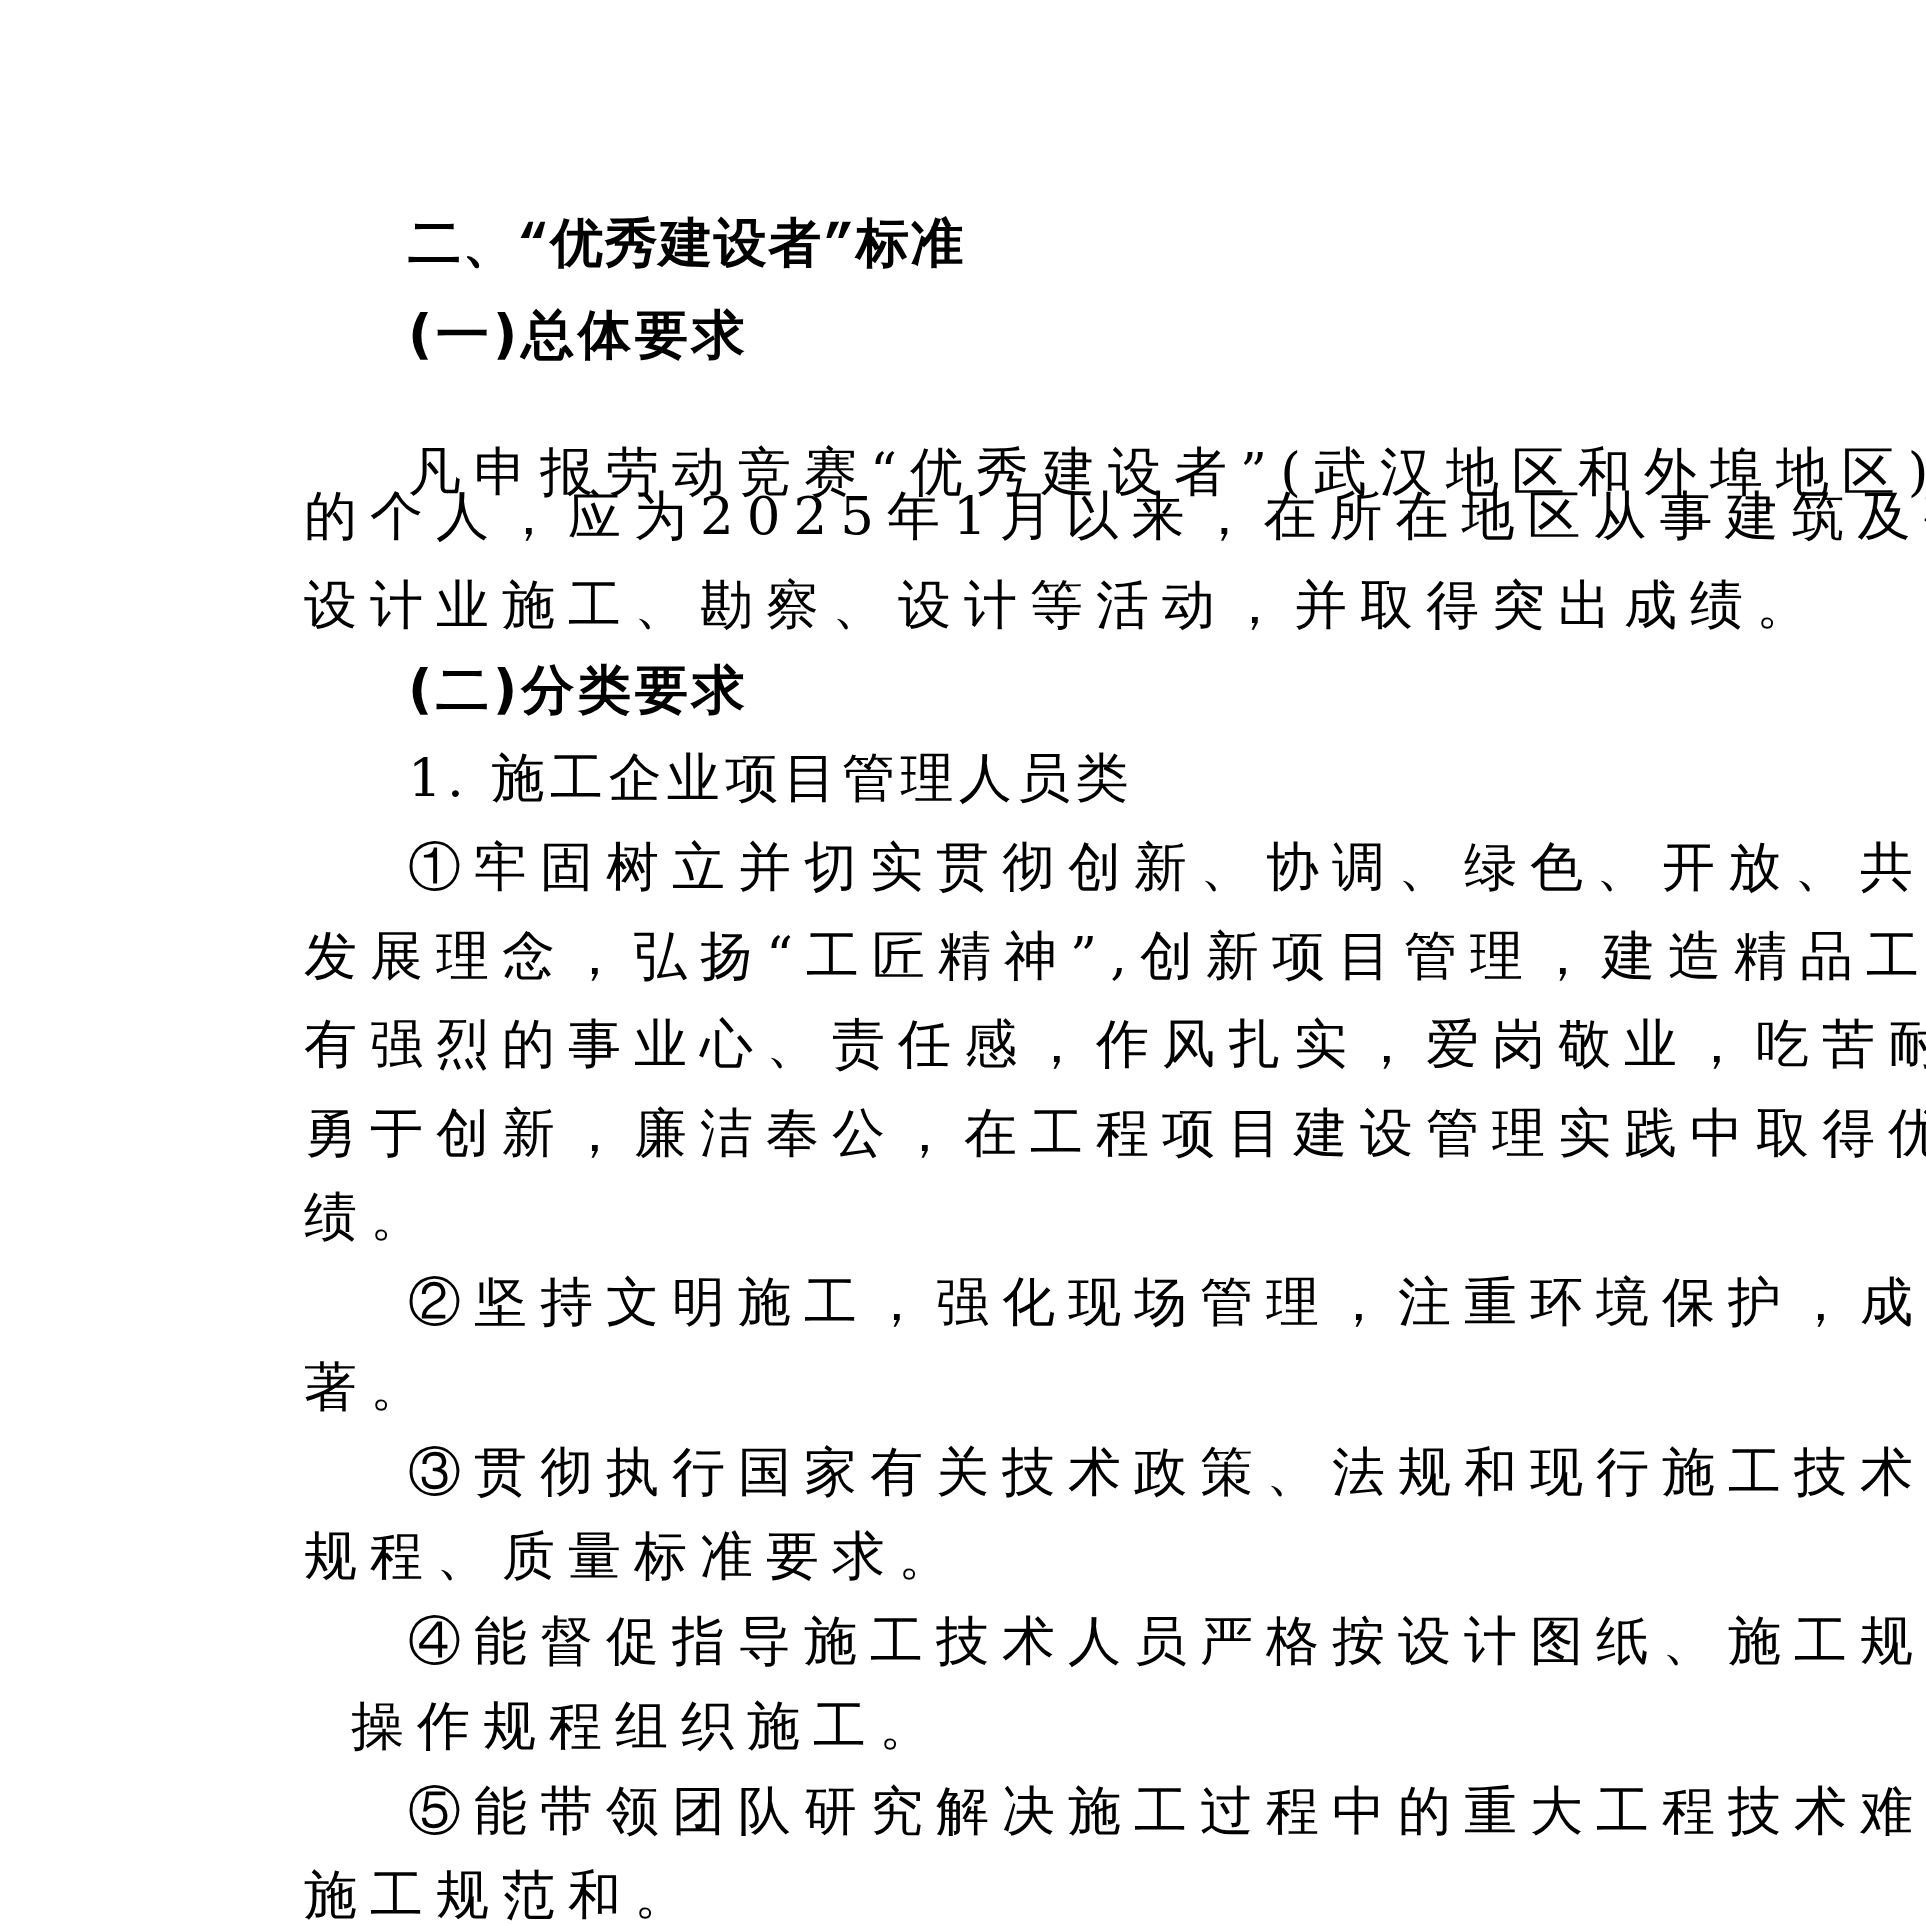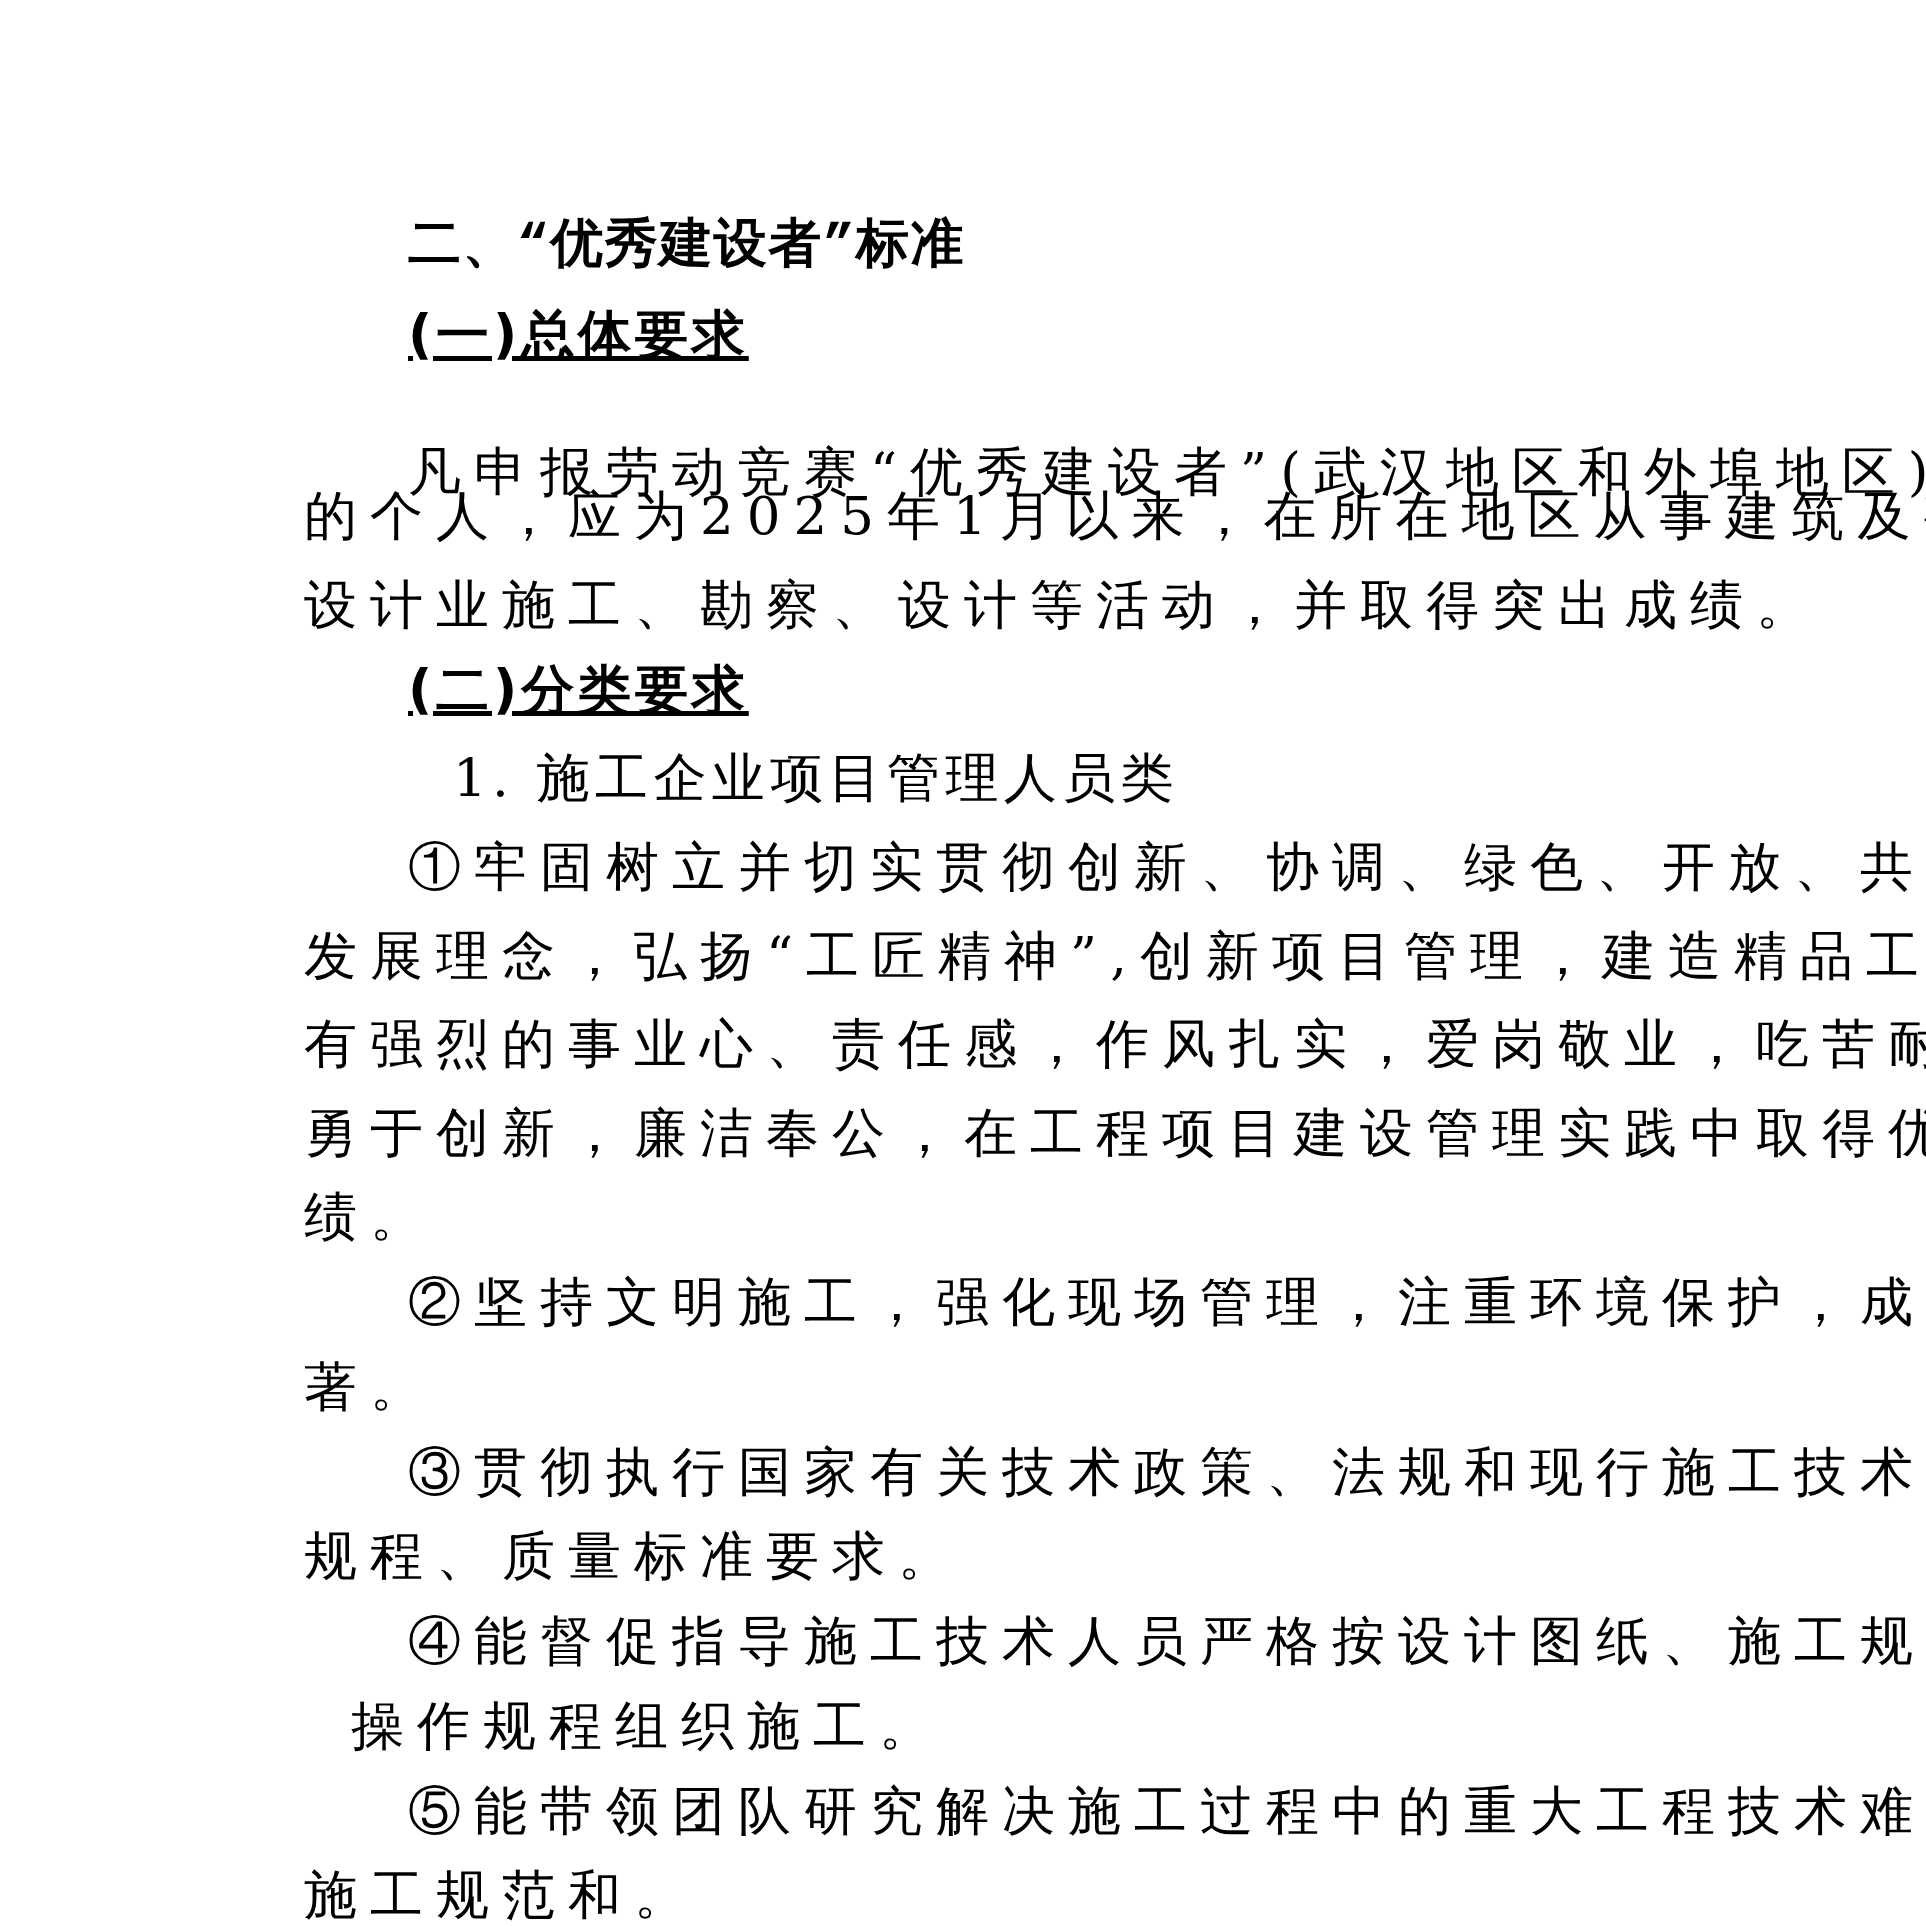--- a/index.html
+++ b/index.html
@@ -22,23 +22,23 @@
   .heading {
     font-family: "DejaVu Sans", "Liberation Sans", sans-serif;
     font-weight: bold;
     letter-spacing: 1.5px;
     text-align: left; text-align-last: left;
   }
   .sub {
     font-family: "DejaVu Sans", "Liberation Sans", sans-serif;
     font-weight: bold;
     letter-spacing: 3.9px;
-    text-align: center; text-align-last: left; text-decoration: underline;
+    text-align: center; text-align-last: left;
   }
-  .item1 { letter-spacing: 5.4px; text-align: center; text-align-last: left; margin-left: 45px; }
+  .item1 { letter-spacing: 5.4px; text-align: center; text-align-last: left; }
 </style>
 </head>
 <body>
 
 <div class="page">
 
   <div class="line indent heading" style="top:216px;font-family:Liberation Mono, monospace;">二、“优秀建设者”标准</div>
 
   <div class="line indent sub" style="top:304px;">(一)总体要求</div>
 

